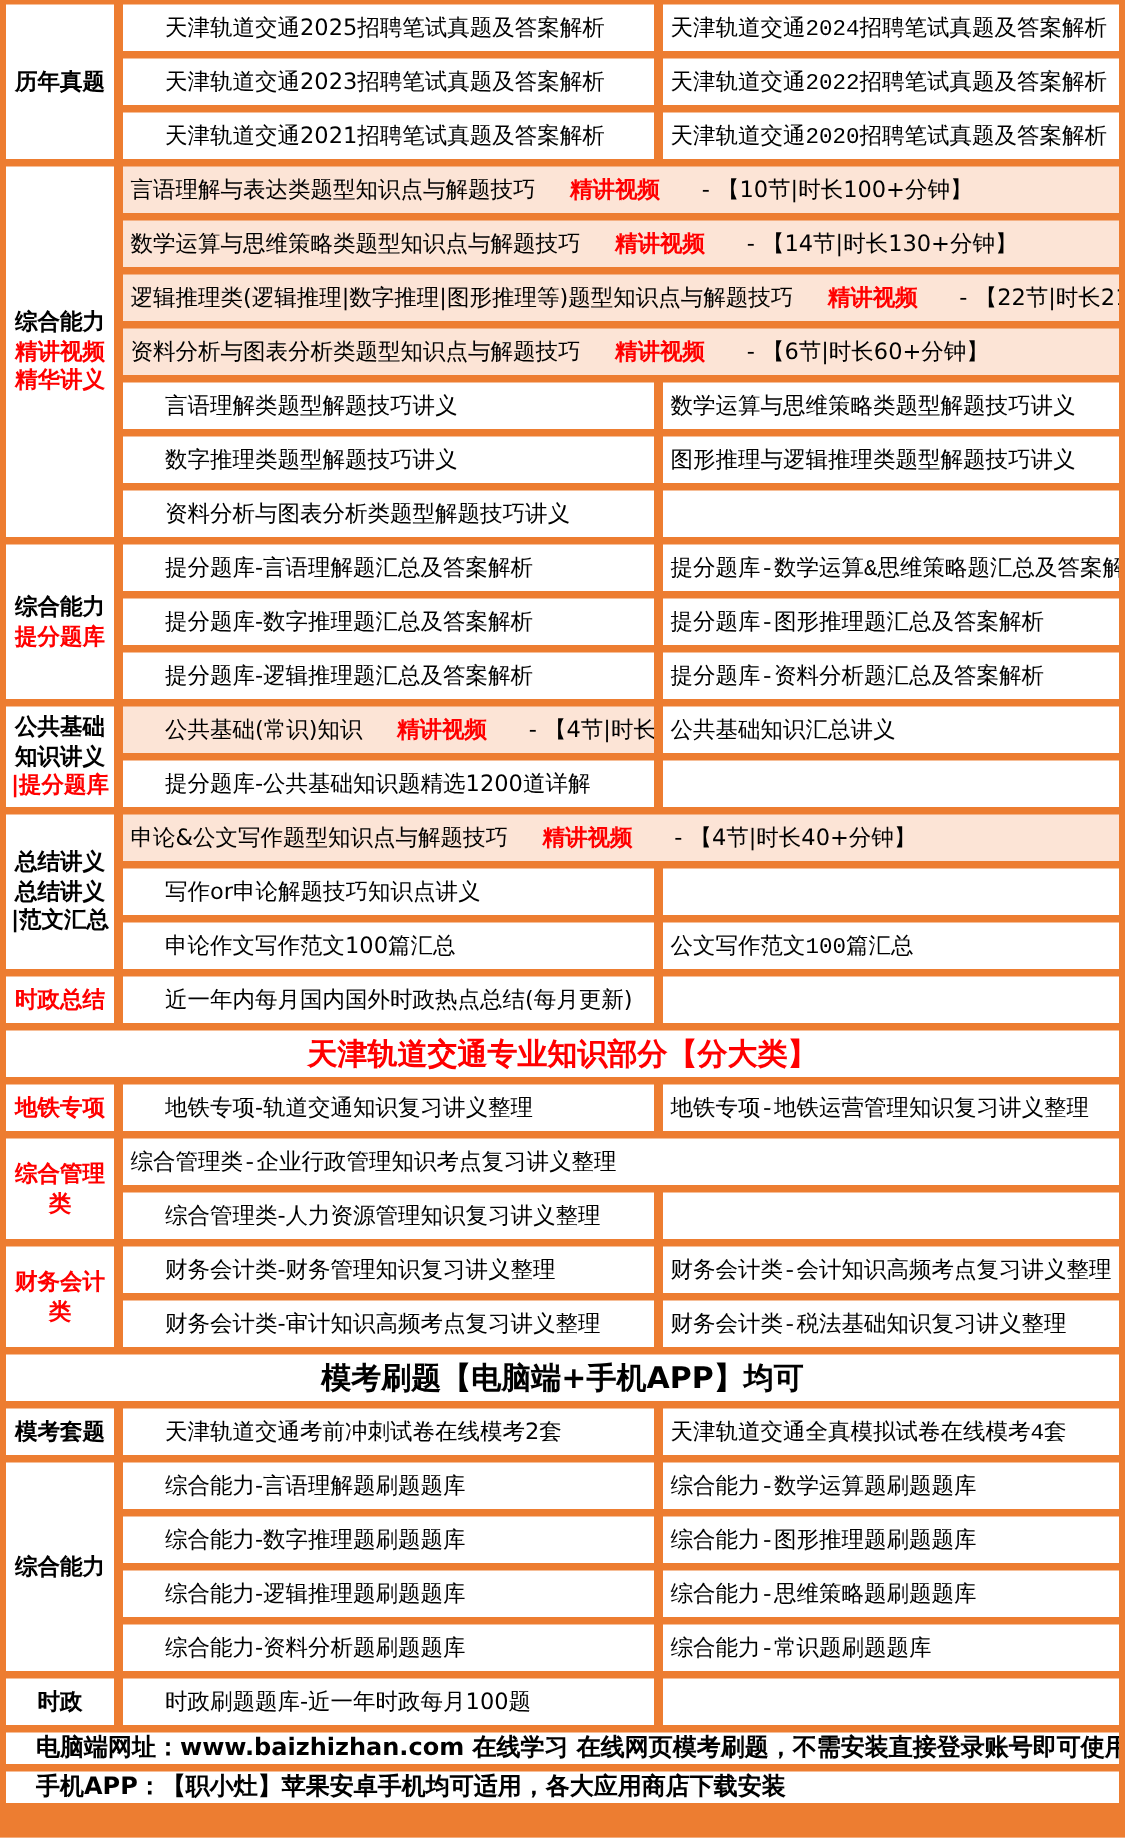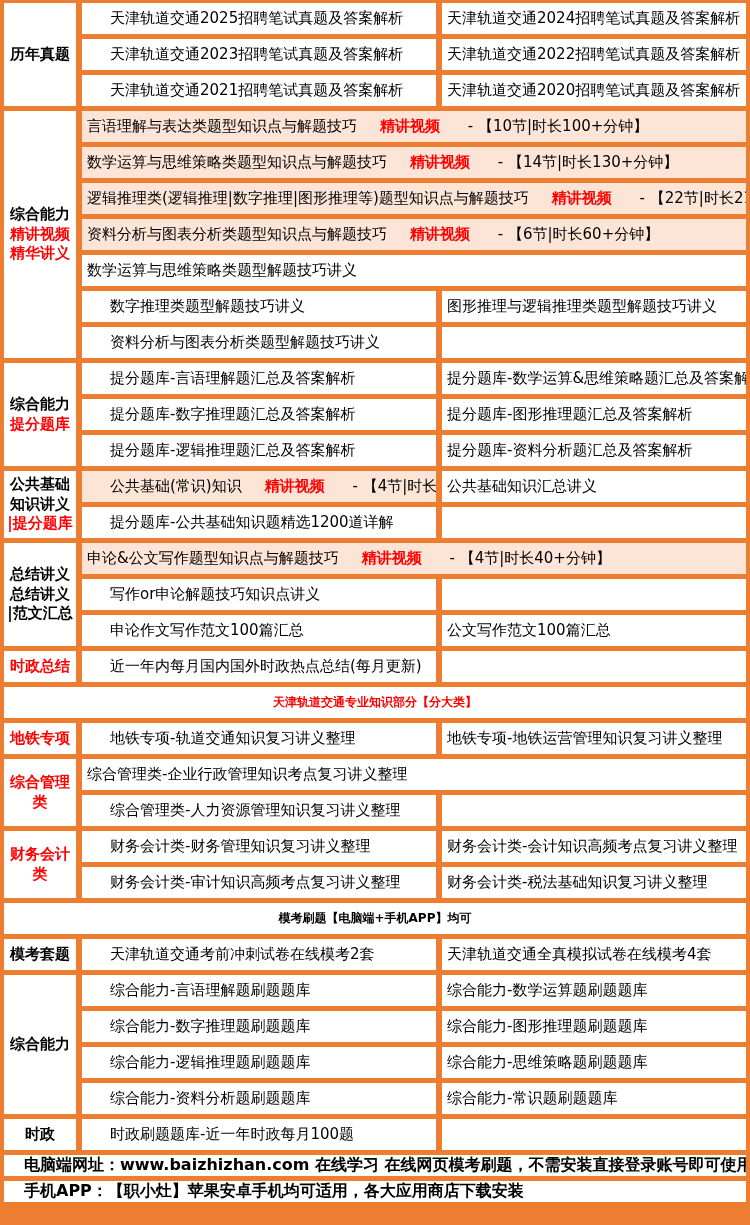--- a/index.html
+++ b/index.html
@@ -16,26 +16,26 @@
     text-align:right;font-weight:bold;font-size:15px;line-height:1.3;
   }
   .rows{flex:1;display:flex;flex-direction:column;gap:5px;min-width:0;}
   .row{display:flex;gap:6px;height:31px;flex:0 0 31px;}
   .cell{
     background:#fff;display:flex;align-items:center;
     padding:0 5px;font-size:15px;white-space:nowrap;overflow:hidden;min-width:0;
   }
   .cell span{white-space:pre;}
   .c1{flex:0 0 321px;width:321px;padding-left:28px;}
-  .c2{flex:1;}
+  .c2{flex:1;font-family:Liberation Mono, monospace;}
   .full{flex:1;}
   .hl{background:#FCE4D6;gap:23px;}
   .redb{color:#FF0000;font-weight:bold;}
   .red{color:#FF0000;}
-  .hdr{justify-content:center;font-weight:bold;font-size:12px;}
+  .hdr{justify-content:center;font-weight:bold;font-size:20px;}
   .ftr{flex:1;background:#fff;display:flex;align-items:center;padding:0 20px;font-weight:bold;font-size:16px;white-space:nowrap;overflow:hidden;}
 </style>
 </head>
 <body>
 
 <div class="tbl">
 
   <div class="sec">
     <div class="side">
       <div>历年真题</div>
@@ -97,20 +97,23 @@
           </div>
       </div>
       <div class="row">
         <div class="cell full hl">
             <span>资料分析与图表分析类题型知识点与解题技巧</span>
             <span class="redb">精讲视频</span>
             <span> - 【6节|时长60+分钟】</span>
           </div>
       </div>
       <div class="row">
+        <div class="cell c1">
+            <span>言语理解类题型解题技巧讲义</span>
+          </div>
         <div class="cell c2">
             <span>数学运算与思维策略类题型解题技巧讲义</span>
           </div>
       </div>
       <div class="row">
         <div class="cell c1">
             <span>数字推理类题型解题技巧讲义</span>
           </div>
         <div class="cell c2">
             <span>图形推理与逻辑推理类题型解题技巧讲义</span>

